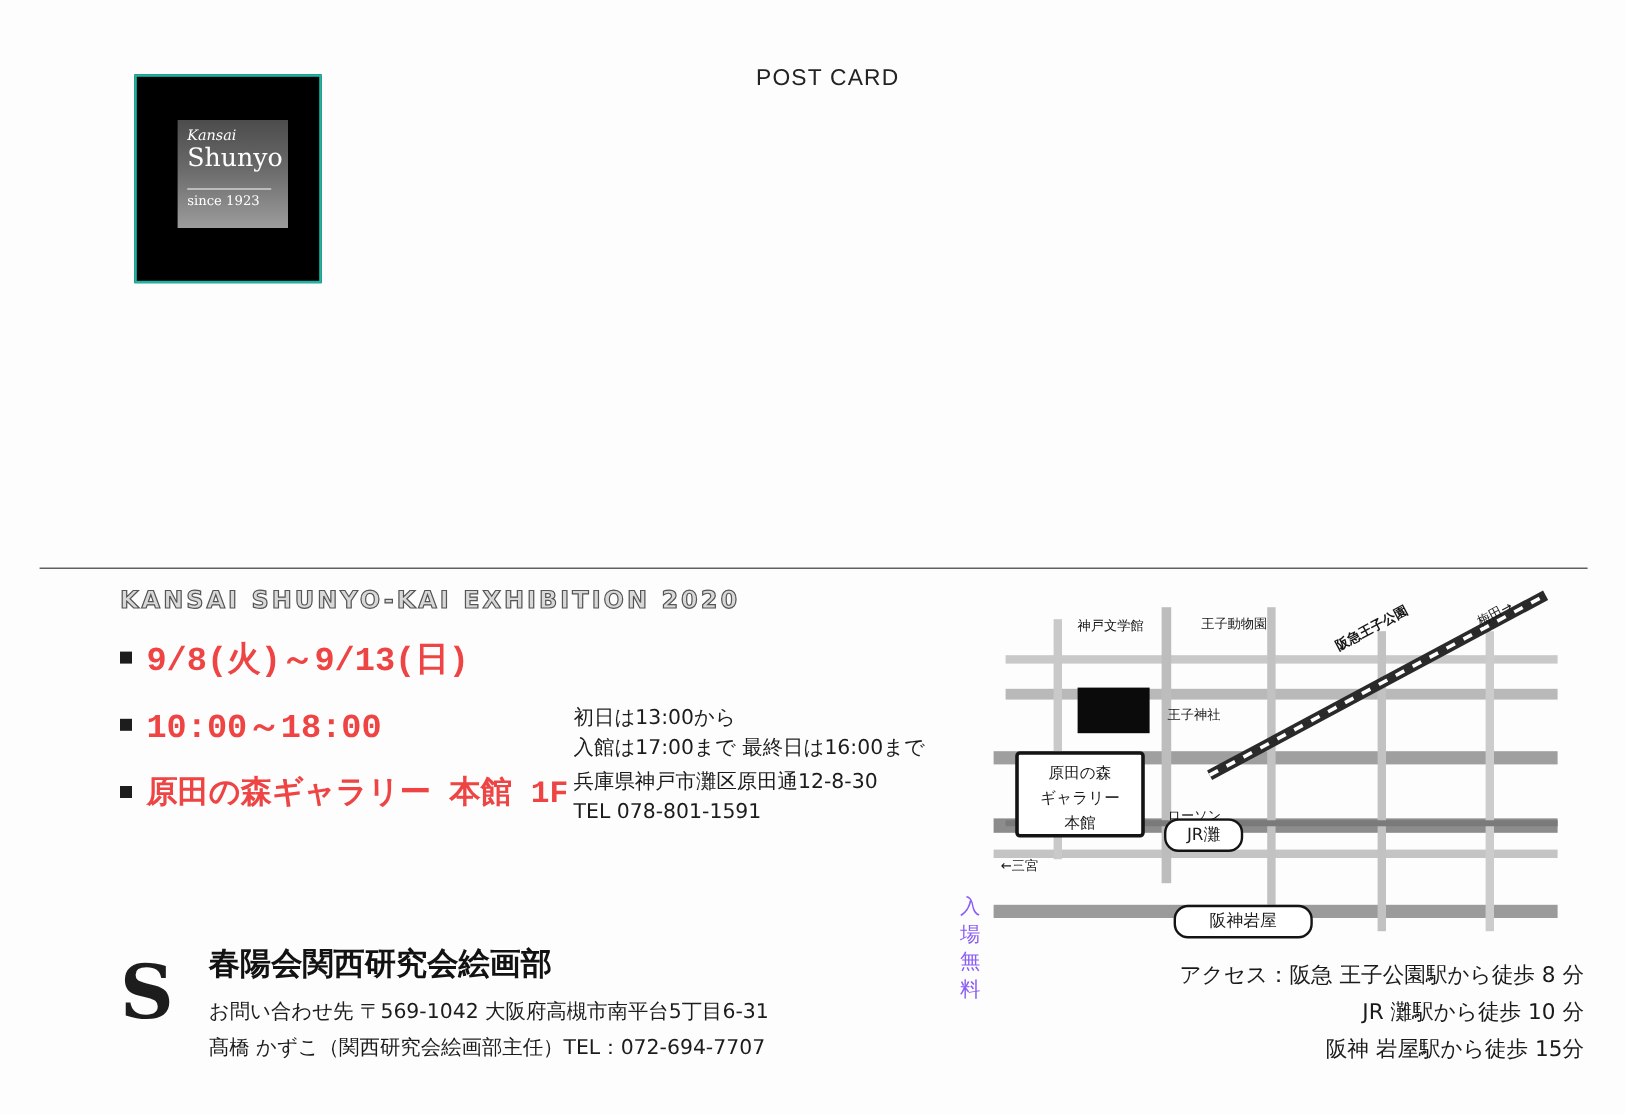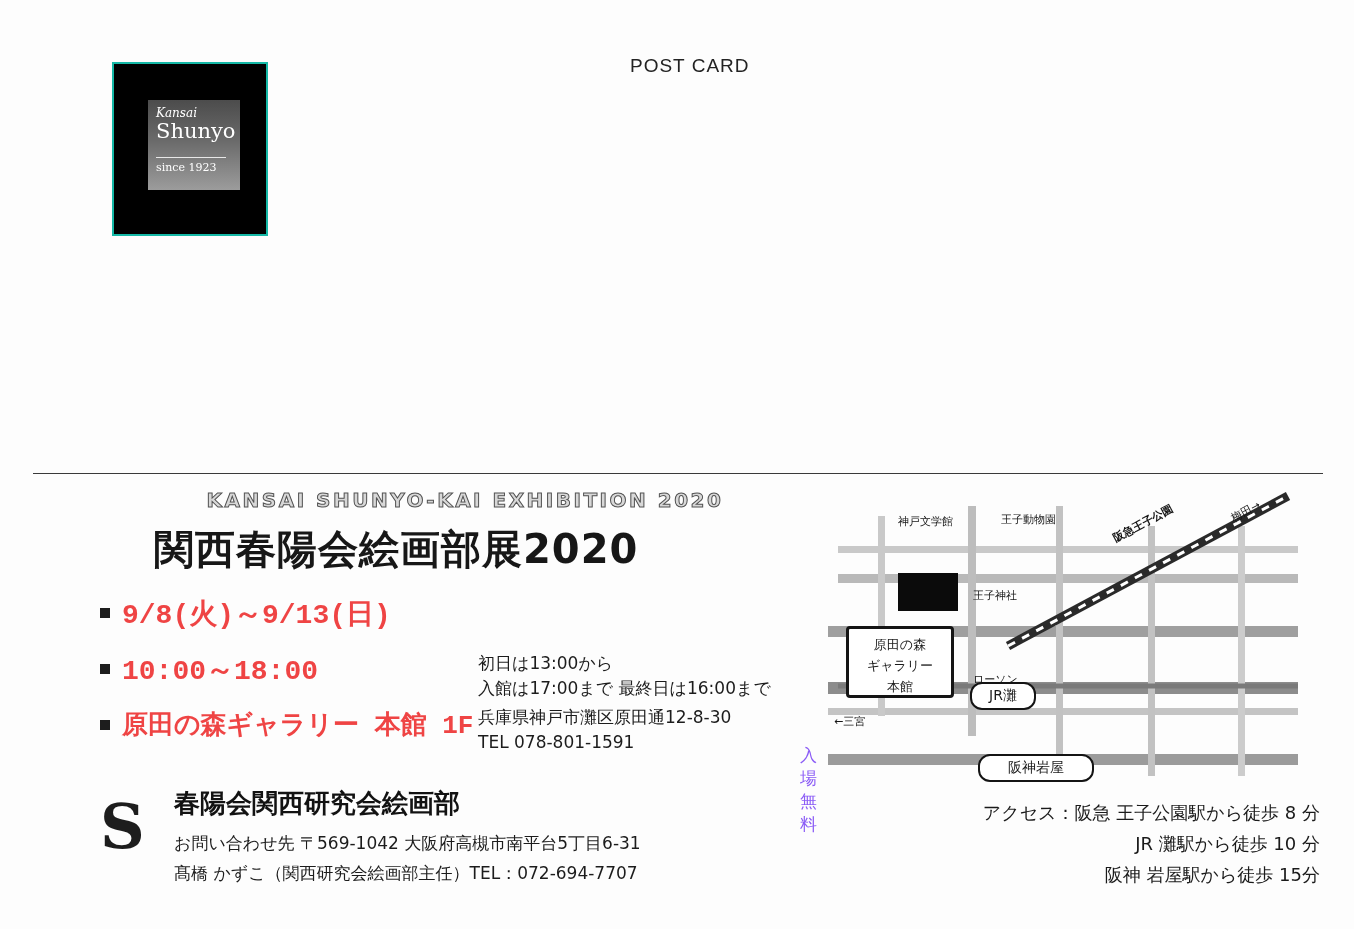--- a/index.html
+++ b/index.html
@@ -90,21 +90,20 @@
     width: 730px;
   }
   .eyebrow {
     font-family: "DejaVu Sans", sans-serif;
     font-weight: bold;
     font-size: 20px;
     letter-spacing: 2.5px;
     color: #d8d8d8;
     -webkit-text-stroke: 1px #555;
     text-shadow: 0 0 0 #777;
-    text-align: center;
   }
   .main-title {
     font-family: "DejaVu Sans", sans-serif;
     font-weight: bold;
     font-size: 40px;
     letter-spacing: 1px;
     color: #171717;
     margin-top: 10px;
     margin-left: 54px;
   }
@@ -268,21 +267,20 @@
       <div class="logo-kansai">Kansai</div>
       <div class="logo-shunyo">Shunyo</div>
       <div class="logo-since">since 1923</div>
     </div>
   </div>
 
   <div class="divider"></div>
 
   <div class="info">
     <div class="eyebrow">KANSAI SHUNYO-KAI EXHIBITION 2020</div>
-    <div class="main-title">関西春陽会絵画部展2020</div>
 
     <div class="bullets">
 
       <div class="bullet-row row1">
         <div class="bullet-mark"></div>
         <div class="bullet-main">9/8(火)～9/13(日)</div>
       </div>
 
       <div class="bullet-row row2">
         <div class="bullet-mark"></div>

